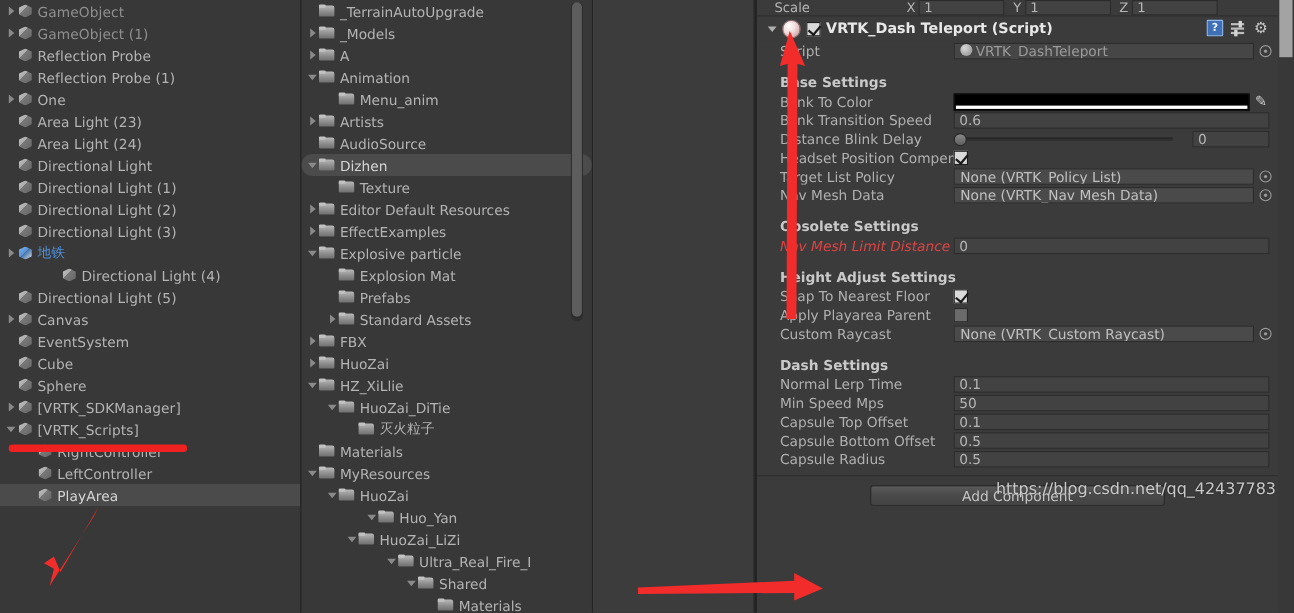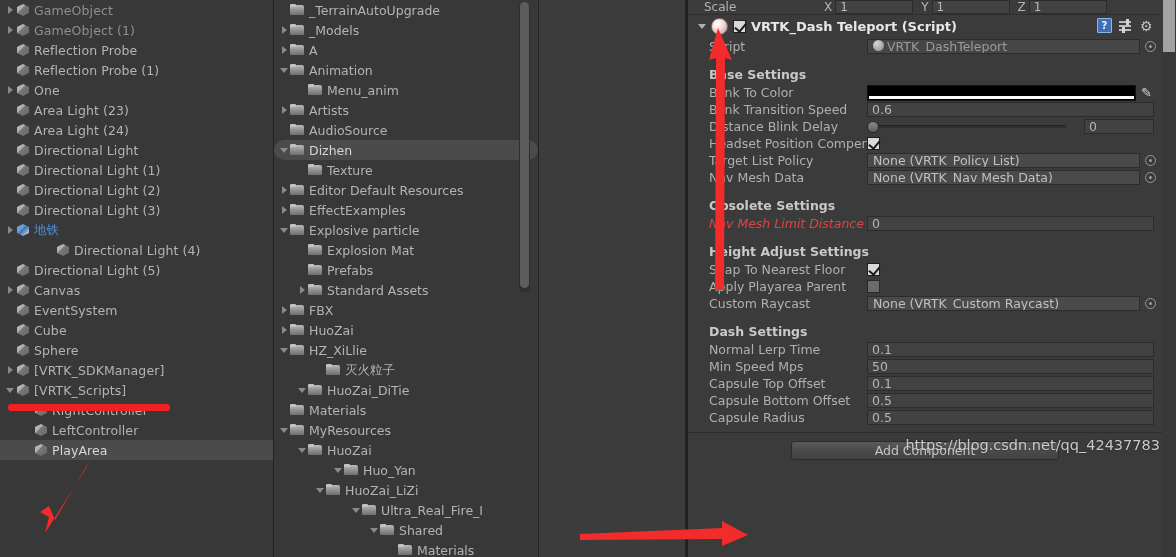--- a/index.html
+++ b/index.html
@@ -510,31 +510,31 @@
           <span class="folder-ico"></span>
           <span class="p-label">HuoZai</span>
         </div>
         <div class="p-row" style="padding-left: 4px;">
           <span class="tw">
             <span class="tri-d"></span>
           </span>
           <span class="folder-ico"></span>
           <span class="p-label">HZ_XiLlie</span>
         </div>
+        <div class="p-row" style="padding-left: 22px;">
+          <span class="tw">
+            <span class="tri-d"></span>
+          </span>
+          <span class="folder-ico"></span>
+          <span class="p-label">HuoZai_DiTie</span>
+        </div>
         <div class="p-row" style="padding-left: 40px;">
           <span class="tw"></span>
           <span class="folder-ico"></span>
           <span class="p-label">灭火粒子</span>
-        </div>
-        <div class="p-row" style="padding-left: 22px;">
-          <span class="tw">
-            <span class="tri-d"></span>
-          </span>
-          <span class="folder-ico"></span>
-          <span class="p-label">HuoZai_DiTie</span>
         </div>
         <div class="p-row" style="padding-left: 4px;">
           <span class="tw"></span>
           <span class="folder-ico"></span>
           <span class="p-label">Materials</span>
         </div>
         <div class="p-row" style="padding-left: 4px;">
           <span class="tw">
             <span class="tri-d"></span>
           </span>

